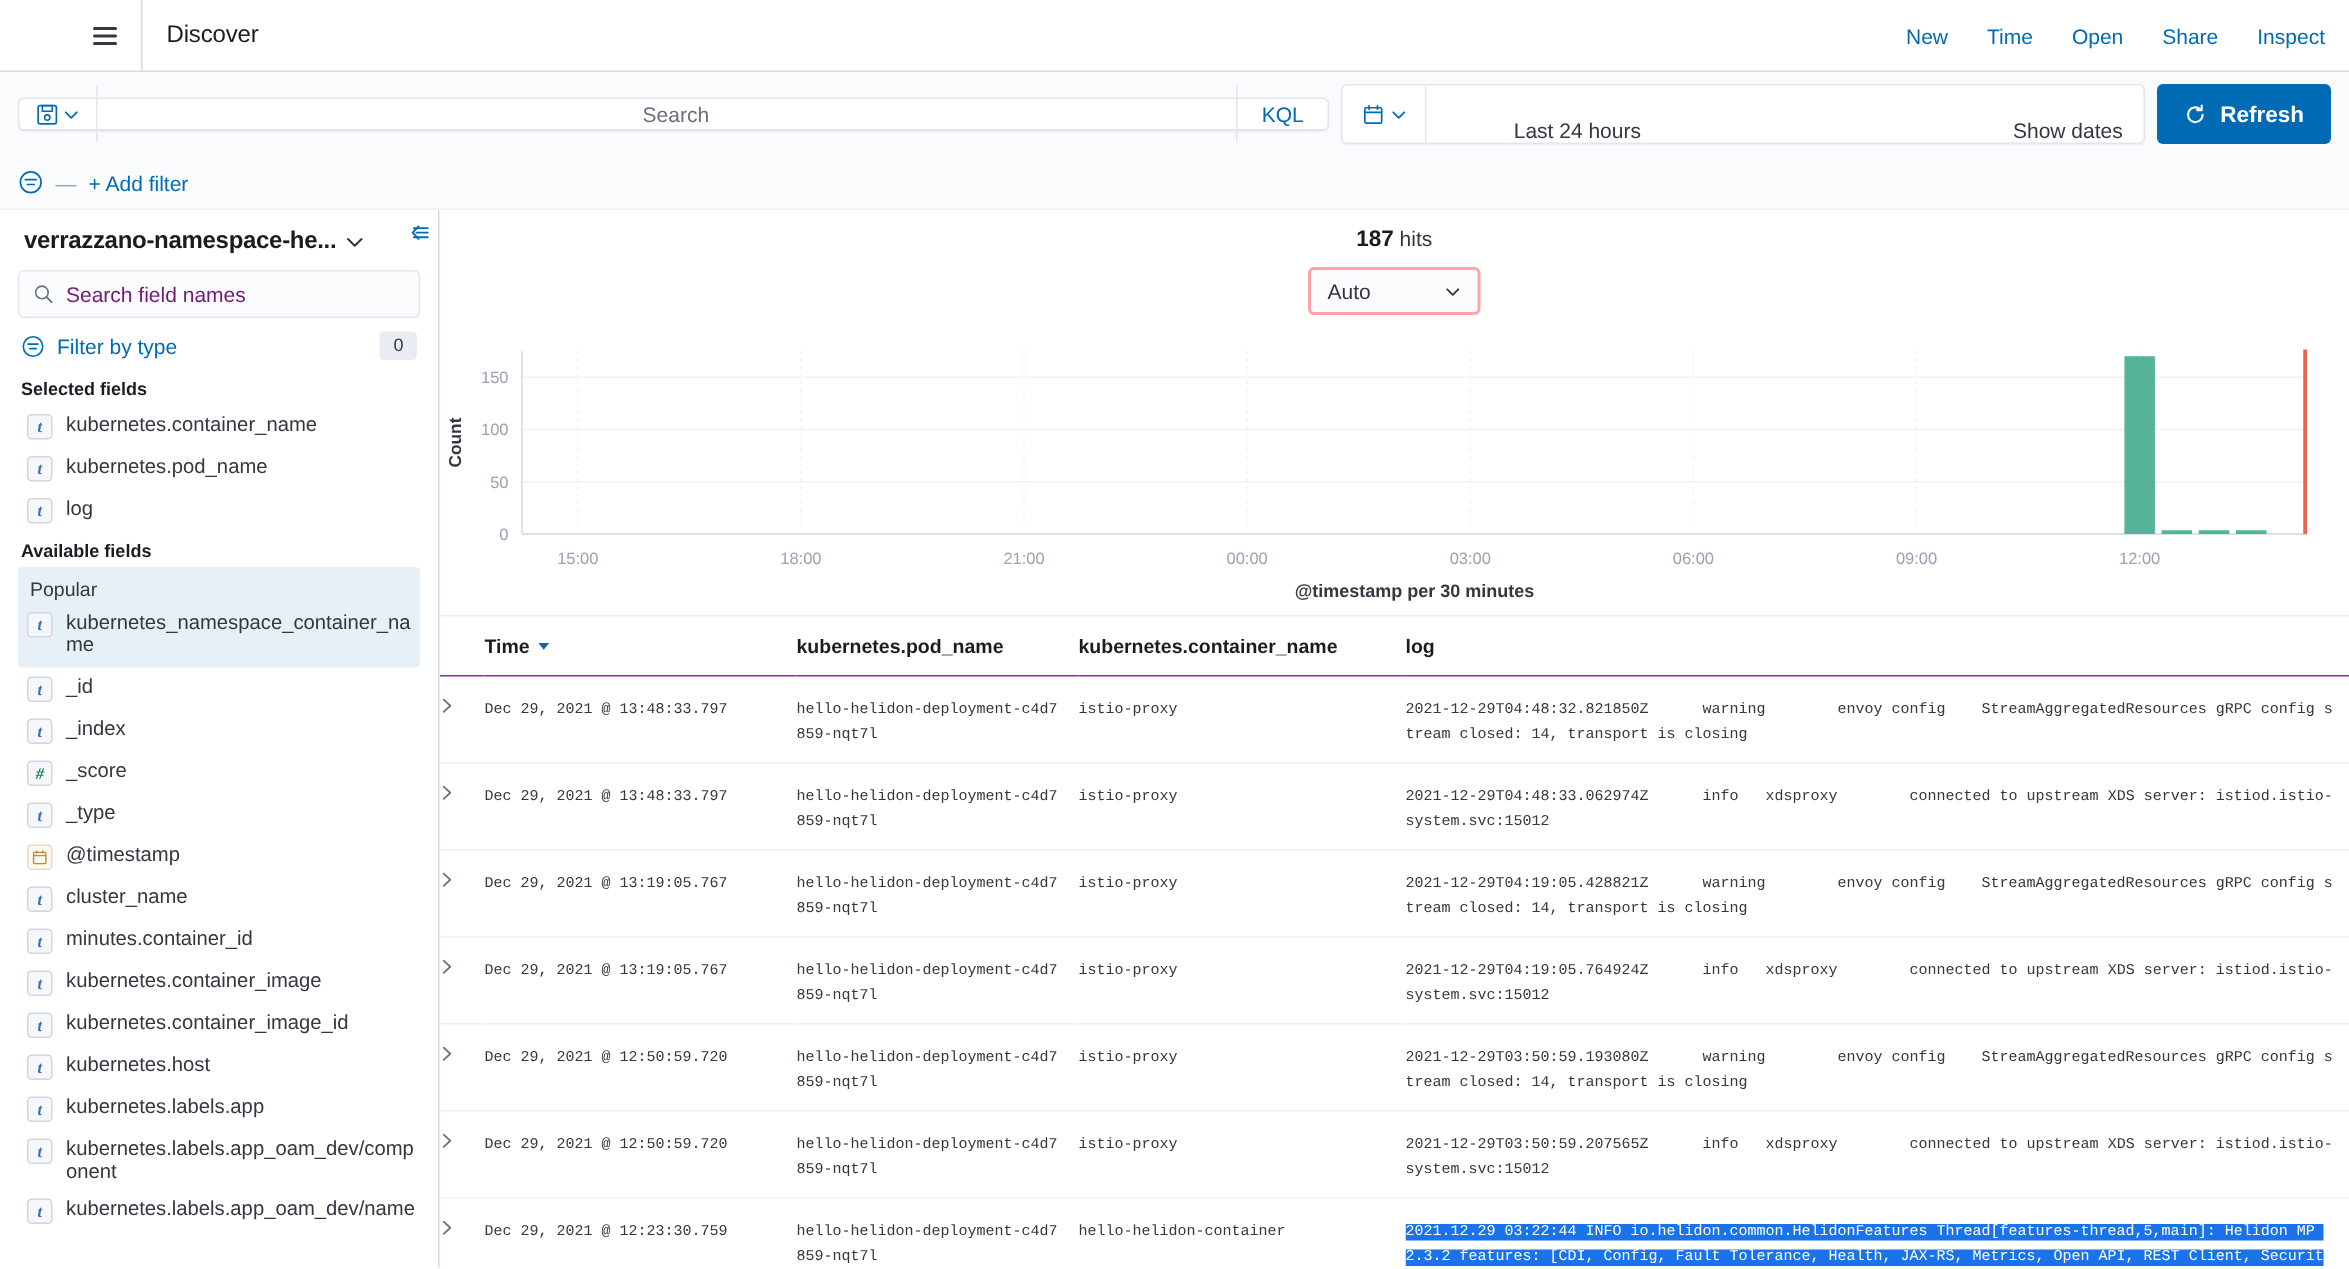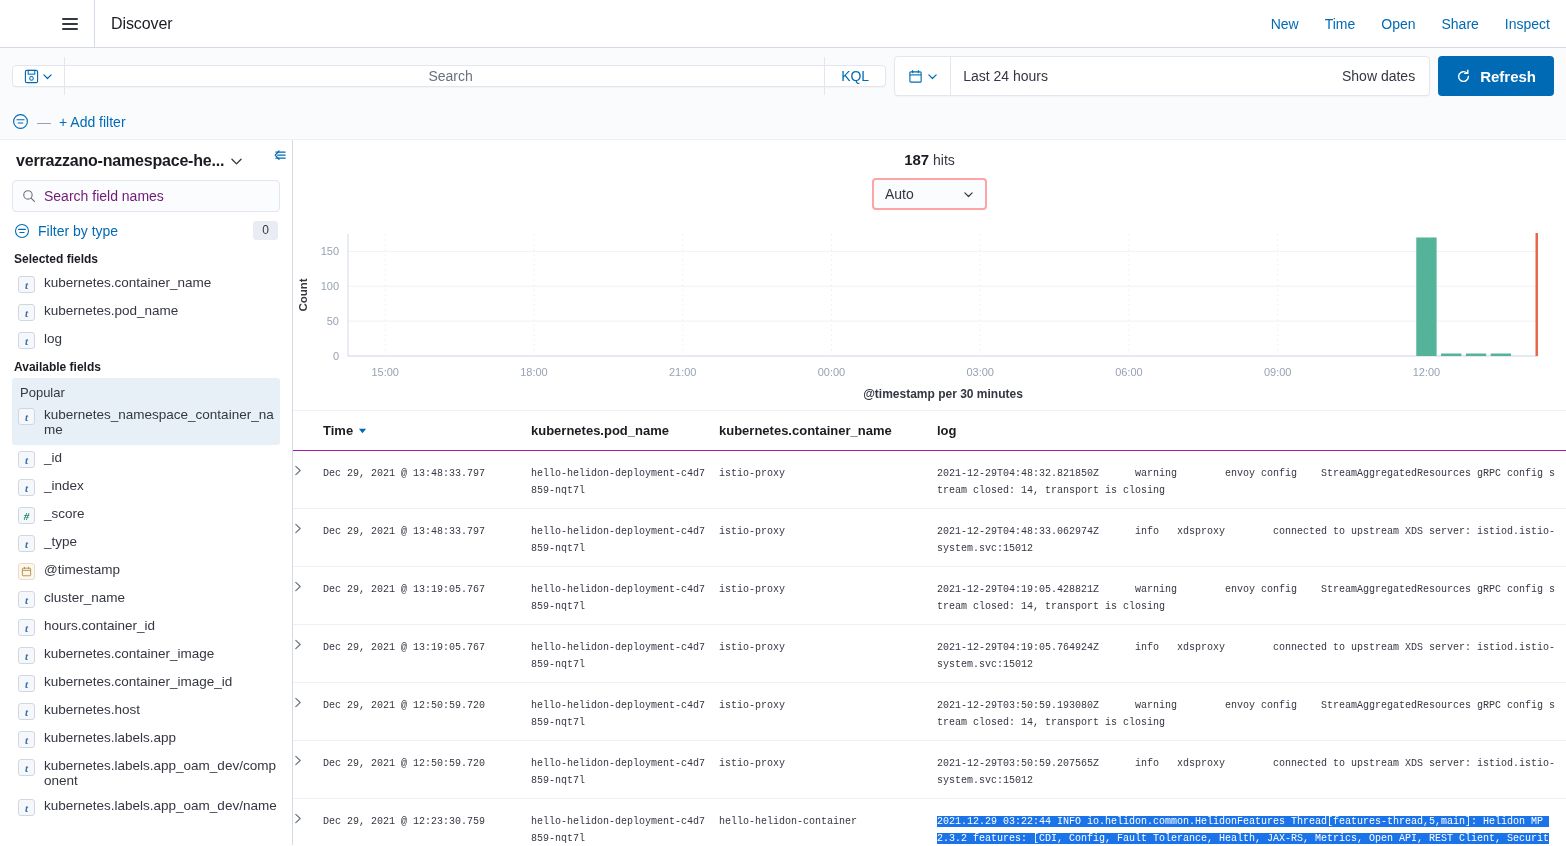--- a/index.html
+++ b/index.html
@@ -101,22 +101,23 @@
     display: flex; align-items: center;
     cursor: pointer;
   }
   .daterange {
     height: 40px;
     width: 536px;
     background: #ffffff;
     border: 1px solid #e3e6ef;
     border-radius: 4px;
     display: flex;
-    align-items: center;
+    align-items: flex-end;
     box-shadow: 0 1px 1px -1px rgba(152,162,179,0.2), 0 1px 2px -1px rgba(152,162,179,0.2);
+    gap: 46px;
   }
   .cal-btn {
     width: 56px; height: 38px;
     display: flex; align-items: center; justify-content: center;
     gap: 4px;
     border-right: 1px solid #e3e6ef;
     cursor: pointer;
   }
   .daterange-text {
     flex: 1;
@@ -536,21 +537,21 @@
             </svg>
           </span>
           <span class="fname">@timestamp</span>
         </div>
         <div class="field-item">
           <span class="ftype ">t</span>
           <span class="fname">cluster_name</span>
         </div>
         <div class="field-item">
           <span class="ftype ">t</span>
-          <span class="fname">hours.container_id</span>
+          <span class="fname">minutes.container_id</span>
         </div>
         <div class="field-item">
           <span class="ftype ">t</span>
           <span class="fname">kubernetes.container_image</span>
         </div>
         <div class="field-item">
           <span class="ftype ">t</span>
           <span class="fname">kubernetes.container_image_id</span>
         </div>
         <div class="field-item">

